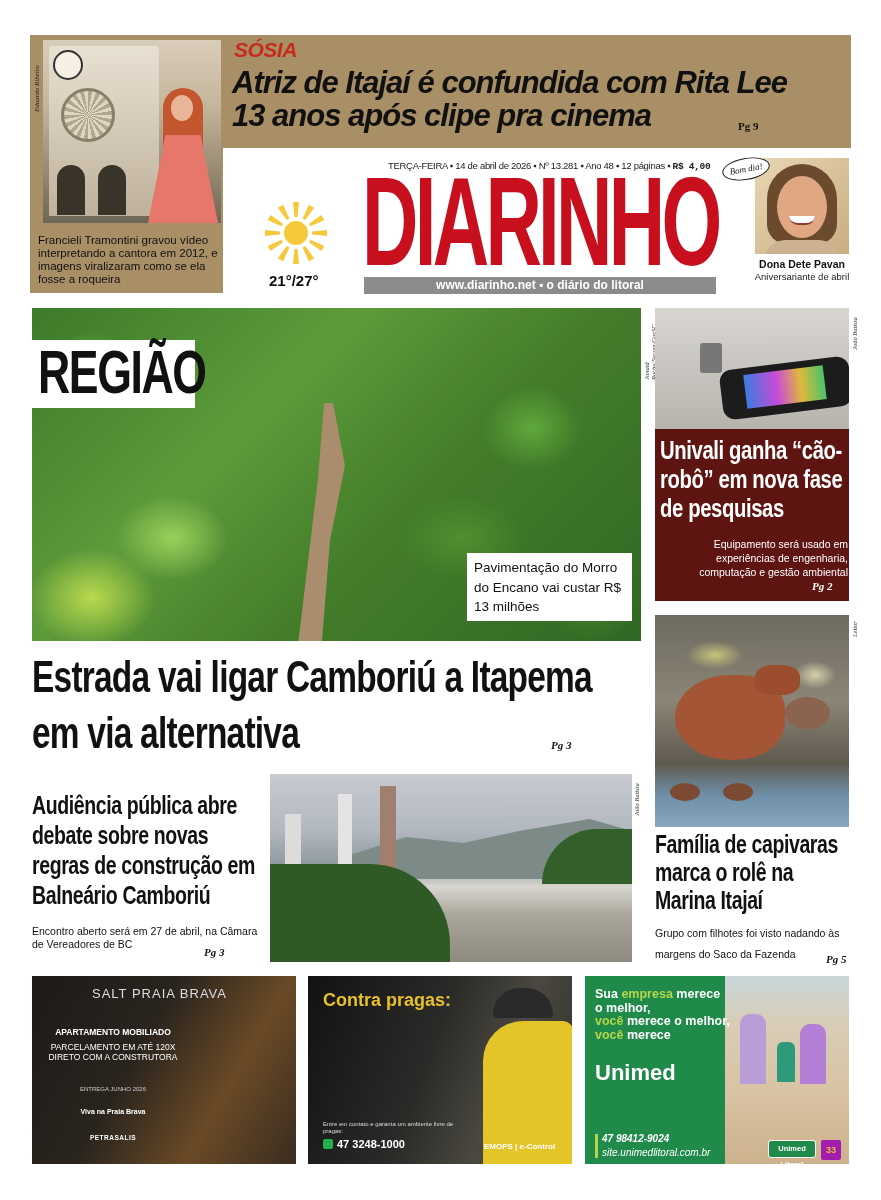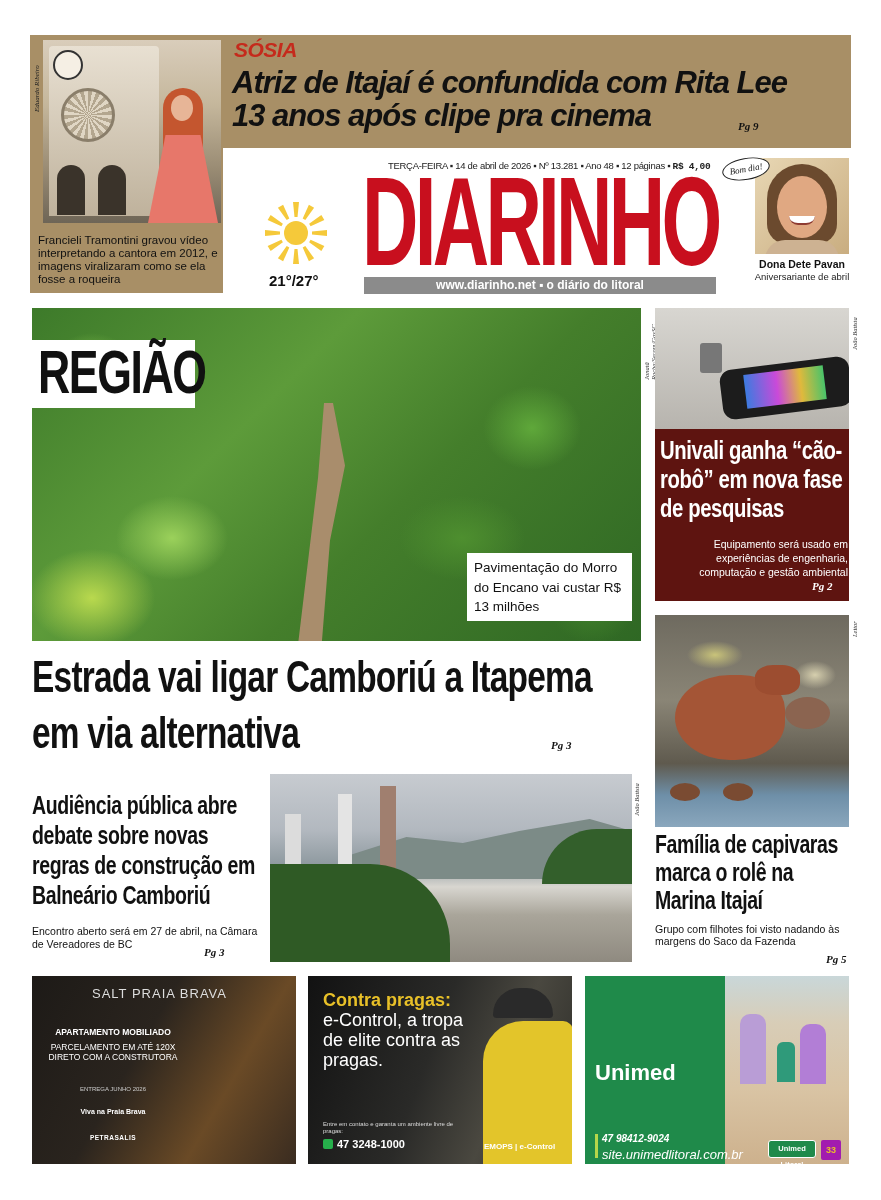--- a/index.html
+++ b/index.html
@@ -23,21 +23,21 @@
   #teaser-photo .woman-face { position: absolute; left: 128px; top: 55px; width: 22px; height: 26px; border-radius: 50%; background: #e7b597; }
   #teaser-photo .dress { position: absolute; left: 105px; top: 95px; width: 70px; height: 88px;
     background: #e7776a; clip-path: polygon(25% 0, 75% 0, 100% 100%, 0 100%); }
   #teaser-credit { left: 33px; top: 42px; width: 8px; height: 70px; writing-mode: vertical-rl; transform: rotate(180deg);
     font-family: "Liberation Serif", serif; font-style: italic; font-size: 7px; color: #222; }
   #teaser-caption { left: 38px; top: 234px; width: 185px; font-size: 11.5px; line-height: 13px; color: #111; }
 
   #teaser-band { left: 223px; top: 35px; width: 628px; height: 113px; background: #a88f66; }
   #teaser-kicker { left: 234px; top: 38px; font-size: 21px; font-weight: 700; font-style: italic; color: #c52a1c; letter-spacing: -0.5px; }
   #teaser-headline { left: 232px; top: 66px; width: 560px; font-size: 31px; line-height: 33px; font-weight: 700; font-style: italic; color: #111; letter-spacing: -1px; }
-  #teaser-page { left: 738px; top: 120px; font-family: "Liberation Serif", serif; font-style: italic; font-weight: 700; font-size: 11px; }
+  #teaser-page { left: 738px; top: 120px; font-family: "Liberation Serif", serif; font-weight: 700; font-size: 11px; }
 
   
   #masthead-meta { left: 388px; top: 160px; font-size: 9.5px; color: #222; letter-spacing: -0.3px; white-space: nowrap; }
   #masthead-meta b { font-weight: 700; font-family: Liberation Mono, monospace; }
   #masthead-logo { left: 362px; top: 168px; width: 356px; height: 108px; font-family: "Liberation Sans", sans-serif;
     font-weight: 900; font-size: 126px; line-height: 108px; color: #c80f1e; letter-spacing: -6px;
     transform: scaleX(0.62); transform-origin: left top; white-space: nowrap; }
   #masthead-bar { left: 364px; top: 277px; width: 352px; height: 17px; background: #8b8b8b; color: #fff;
     font-size: 12px; font-weight: 700; text-align: center; line-height: 17px; }
 
@@ -101,21 +101,21 @@
       radial-gradient(ellipse 30px 20px at 160px 60px, #d6cfae 0%, transparent 70%),
       linear-gradient(180deg, #6e6a5f 0%, #8a8576 40%, #5f5a4e 70%, #6e8fa8 85%, #8aa7bd 100%); }
   #capi-photo .big { position: absolute; left: 20px; top: 60px; width: 110px; height: 85px; border-radius: 50% 40% 45% 50%; background: #a45536; }
   #capi-photo .head { position: absolute; left: 100px; top: 50px; width: 45px; height: 30px; border-radius: 40%; background: #9c4d30; }
   #capi-photo .baby { position: absolute; left: 130px; top: 82px; width: 45px; height: 32px; border-radius: 50%; background: #8b6450; }
   #capi-photo .b1, #capi-photo .b2 { position: absolute; top: 168px; width: 30px; height: 18px; border-radius: 50%; background: #7a4b32; }
   #capi-credit { left: 851px; top: 617px; width: 8px; height: 20px; writing-mode: vertical-rl; transform: rotate(180deg);
     font-family: "Liberation Serif", serif; font-style: italic; font-size: 6.5px; color: #333; }
   #capi-title { left: 655px; top: 830px; width: 200px; font-weight: 700; font-size: 25px; line-height: 28px;
     letter-spacing: -0.5px; transform: scaleX(0.78); transform-origin: left top; width: 260px; }
-  #capi-desc { left: 655px; top: 923px; width: 200px; font-size: 10.5px; line-height: 12px; }
+  #capi-desc { left: 655px; top: 923px; width: 200px; font-size: 10.5px; line-height: 21px; }
   #capi-page { left: 826px; top: 953px; font-family: "Liberation Serif", serif; font-style: italic; font-weight: 700; font-size: 11px; }
 
   
   #audiencia-title { left: 32px; top: 790px; font-weight: 700; font-size: 25px; line-height: 30px;
     letter-spacing: -0.5px; transform: scaleX(0.78); transform-origin: left top; width: 300px; }
   #audiencia-desc { left: 32px; top: 925px; width: 230px; font-size: 10.5px; line-height: 13px; }
   #audiencia-page { left: 204px; top: 946px; font-family: "Liberation Serif", serif; font-style: italic; font-weight: 700; font-size: 11px; }
   #city-photo { left: 270px; top: 774px; width: 362px; height: 188px; overflow: hidden;
     background: linear-gradient(180deg, #c7cbd0 0%, #b2b8bf 30%, #8f9aa0 48%, #d8d6d0 60%, #a9a59a 75%, #8f8a80 100%); }
   #city-photo .hills { position: absolute; left: 80px; top: 45px; width: 282px; height: 60px; background: #7c8b87;
@@ -152,21 +152,21 @@
   #ad-unimed .photo { position: absolute; left: 140px; top: 0; width: 124px; height: 188px;
     background: linear-gradient(180deg, #c9d7d9 0%, #d8cdb7 25%, #d9c4a4 60%, #cdb18d 100%); }
   #ad-unimed .p1 { position: absolute; left: 155px; top: 38px; width: 26px; height: 70px; background: #b99dd6; border-radius: 10px 10px 0 0; }
   #ad-unimed .p2 { position: absolute; left: 215px; top: 48px; width: 26px; height: 60px; background: #b27ed6; border-radius: 10px 10px 0 0; }
   #ad-unimed .p3 { position: absolute; left: 192px; top: 66px; width: 18px; height: 40px; background: #2f9a7a; border-radius: 6px 6px 0 0; }
   #ad-unimed .txt { position: absolute; left: 10px; top: 12px; width: 135px; font-size: 12.5px; line-height: 13.5px; font-weight: 700; }
   #ad-unimed .hl { color: #b6d64a; }
   #ad-unimed .big { position: absolute; left: 10px; top: 84px; font-size: 22px; font-weight: 900; }
   #ad-unimed .bar { position: absolute; left: 10px; top: 158px; width: 3px; height: 24px; background: #b6d64a; }
   #ad-unimed .tel { position: absolute; left: 17px; top: 157px; font-size: 10px; font-weight: 700; font-style: italic; text-align: right; }
-  #ad-unimed .site { position: absolute; left: 17px; top: 171px; font-size: 13px; font-style: italic; }
+  #ad-unimed .site { position: absolute; left: 17px; top: 171px; font-size: 10px; font-style: italic; }
   #ad-unimed .badge { position: absolute; left: 183px; top: 164px; width: 48px; height: 18px; background: #1f8a4a; border: 1px solid #fff; border-radius: 3px; font-size: 7.5px; font-weight: 700; text-align: center; line-height: 16px; }
   #ad-unimed .years { position: absolute; left: 236px; top: 164px; width: 20px; height: 20px; background: #a21caf; color: #e8c028; font-size: 9px; font-weight: 900; text-align: center; line-height: 20px; border-radius: 2px; }
 </style>
 </head>
 <body>
 
 <div class="abs" id="teaser-photo-box"></div>
 <div class="abs" id="teaser-photo">
   <div class="church"></div>
   <div class="clock"></div>
@@ -285,30 +285,34 @@
   <div class="l2">PARCELAMENTO EM ATÉ 120X DIRETO COM A CONSTRUTORA</div>
   <div class="l3">ENTREGA JUNHO 2026</div>
   <div class="l4">Viva na Praia Brava</div>
   <div class="l5">PETRASALIS</div>
 </div>
 
 <div class="ad" id="ad-econtrol">
   <div class="man"></div>
   <div class="cap"></div>
   <div class="h1">Contra pragas:</div>
-  <div class="h2">e-Control, a tropa de elite contra as pragas.</div>
   <div class="small">Entre em contato e garanta um ambiente livre de pragas:</div>
   <div class="phone"><span class="wa"></span><span>47 3248-1000</span></div>
   <div class="brand">EMOPS | e-Control</div>
 </div>
 
 <div class="ad" id="ad-unimed">
   <div class="photo"></div>
   <div class="p1"></div>
   <div class="p2"></div>
   <div class="p3"></div>
+  <div class="txt">
+    <span>Sua </span><span class="hl">empresa</span><span> merece o melhor,</span><br>
+    <span class="hl">você</span><span> merece o melhor,</span><br>
+    <span class="hl">você</span><span> merece</span>
+  </div>
   <div class="big">Unimed</div>
   <div class="bar"></div>
   <div class="tel">47 98412-9024</div>
   <div class="site">site.unimedlitoral.com.br</div>
   <div class="badge">Unimed Litoral</div>
   <div class="years">33</div>
 </div>
 
 </body></html>

